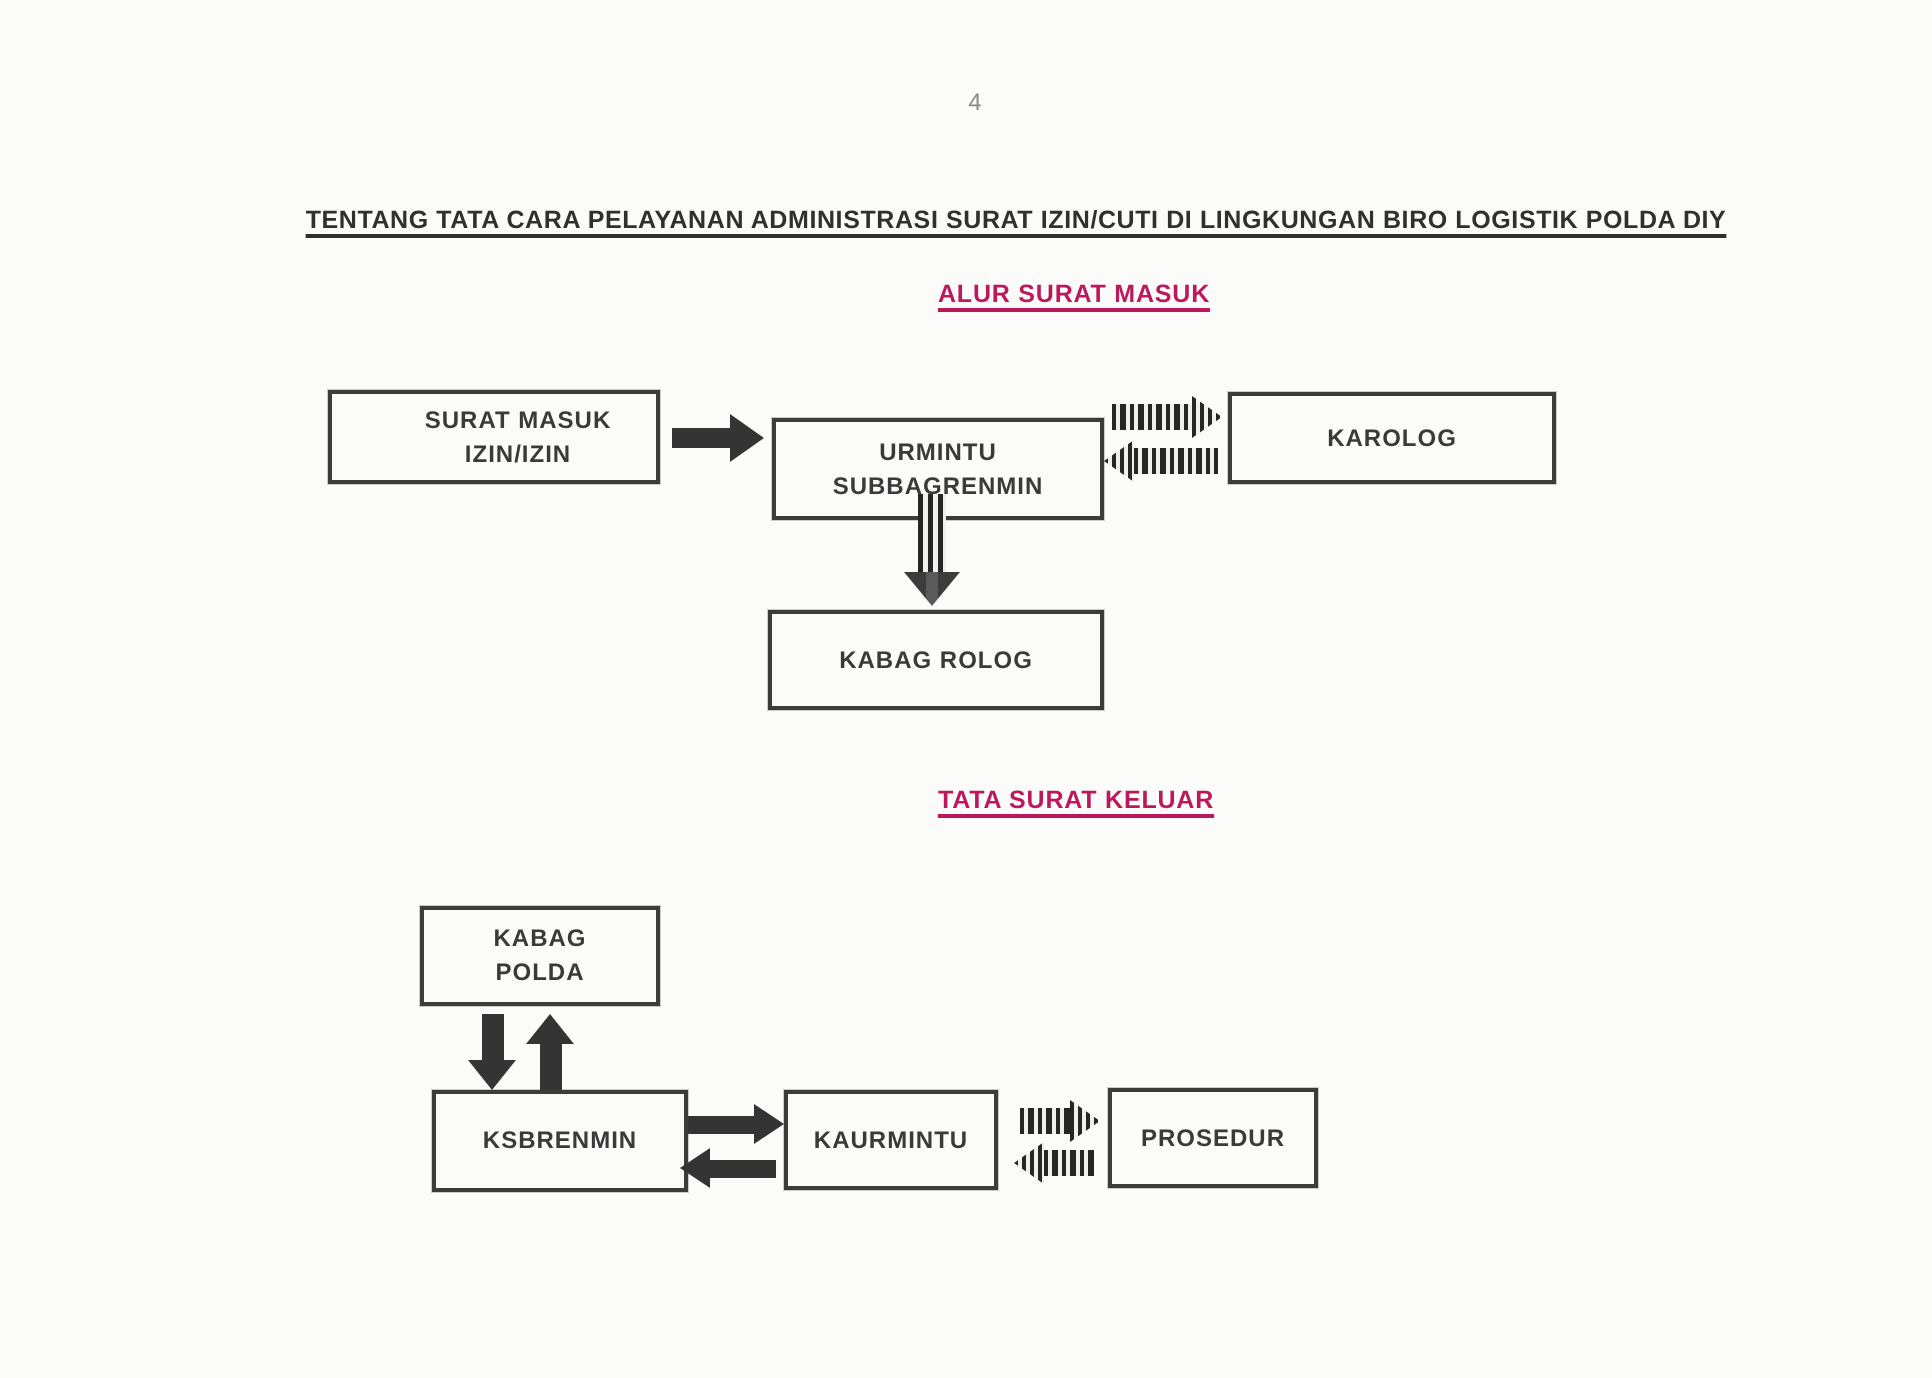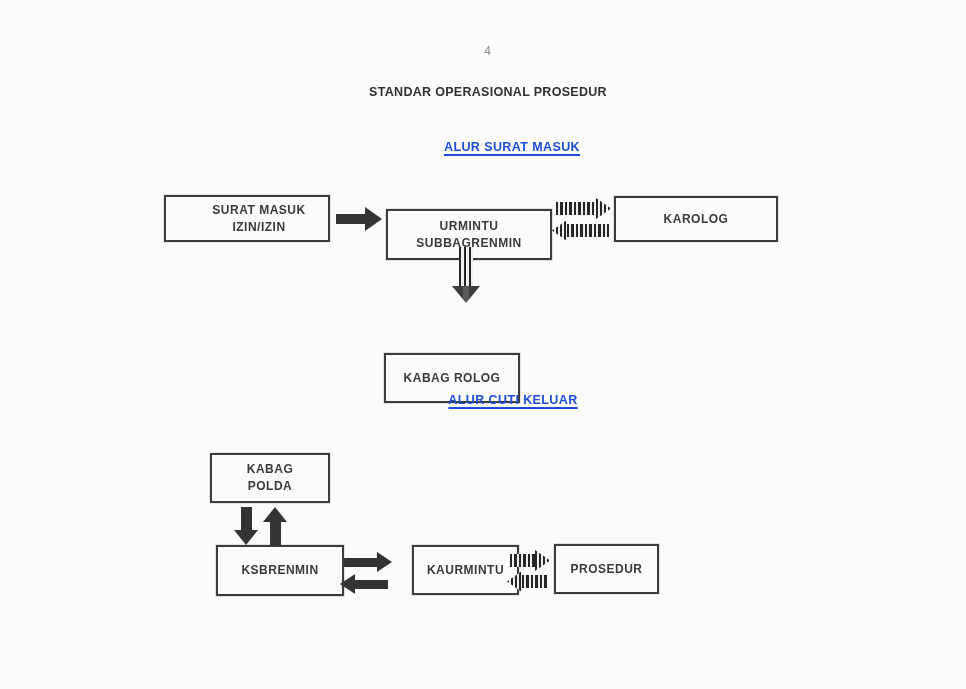--- a/index.html
+++ b/index.html
@@ -25,21 +25,21 @@
   }
   .doc-title{
     font-size:12.5px;font-weight:bold;letter-spacing:.3px;color:#303030;
   }
   .underlined{
     text-decoration:underline;
     text-decoration-thickness:1.8px;
     text-underline-offset:3px;
   }
   .section-heading{
-    font-size:12.5px;font-weight:bold;letter-spacing:.4px;color:#1d4ed8;
+    font-size:12.5px;font-weight:bold;letter-spacing:.4px;color:#be185d;margin-left:25px;
   }
 
   .node{
     position:absolute;
     border:2.6px solid #3c3c3c;
     background:#fbfbfa;
     display:flex;flex-direction:column;
     align-items:center;justify-content:center;
     font-size:12px;font-weight:bold;letter-spacing:.5px;
     line-height:17px;color:#3a3a3a;
@@ -86,21 +86,21 @@
     clip-path:polygon(0 0,100% 0,50% 100%);
   }
 </style>
 </head>
 <body>
 
 <div class="page">
 
   <div class="abs centered page-number" style="left:488px;top:44px;">4</div>
 
-  <div class="abs centered doc-title" style="left:488px;top:85px;">STANDAR OPERASIONAL PROSEDUR</div>
+  <div class="abs centered doc-title underlined" style="left:508px;top:103px;">TENTANG TATA CARA PELAYANAN ADMINISTRASI SURAT IZIN/CUTI DI LINGKUNGAN BIRO LOGISTIK POLDA DIY</div>
 
   <div>
 
     <div class="abs centered section-heading underlined" style="left:512px;top:140px;">ALUR SURAT MASUK</div>
 
     <div class="node" style="left:164px;top:195px;width:166px;height:47px;padding-left:24px;">
       <span>SURAT MASUK</span>
       <span>IZIN/IZIN</span>
     </div>
 
@@ -125,28 +125,28 @@
 
     <div class="node" style="left:614px;top:196px;width:164px;height:46px;">
       <span>KAROLOG</span>
     </div>
 
     <div class="arrow-v" style="left:452px;top:247px;width:28px;height:56px;">
       <div class="stripe-shaft-v"></div>
       <div class="stripe-head-down"></div>
     </div>
 
-    <div class="node" style="left:384px;top:305px;width:136px;height:50px;margin-top:48px;">
+    <div class="node" style="left:384px;top:305px;width:168px;height:50px;">
       <span>KABAG ROLOG</span>
     </div>
   </div>
 
   <div>
 
-    <div class="abs centered section-heading underlined" style="left:513px;top:393px;">ALUR CUTI KELUAR</div>
+    <div class="abs centered section-heading underlined" style="left:513px;top:393px;">TATA SURAT KELUAR</div>
 
     <div class="node" style="left:210px;top:453px;width:120px;height:50px;">
       <span>KABAG</span>
       <span>POLDA</span>
     </div>
 
     <div class="arrow-v" style="left:234px;top:507px;width:24px;height:38px;">
       <div class="shaft-v"></div>
       <div class="head-down"></div>
     </div>
@@ -161,21 +161,21 @@
 
     <div class="arrow-h small" style="left:344px;top:552px;width:48px;height:20px;">
       <div class="shaft-h thin"></div>
       <div class="head-right"></div>
     </div>
     <div class="arrow-h small" style="left:340px;top:574px;width:48px;height:20px;">
       <div class="head-left"></div>
       <div class="shaft-h thin"></div>
     </div>
 
-    <div class="node" style="left:412px;top:545px;width:107px;height:50px;">
+    <div class="node" style="left:392px;top:545px;width:107px;height:50px;">
       <span>KAURMINTU</span>
     </div>
 
     <div class="arrow-h" style="left:510px;top:551px;width:40px;height:19px;">
       <div class="stripe-shaft-h"></div>
       <div class="stripe-head-right"></div>
     </div>
     <div class="arrow-h" style="left:507px;top:572px;width:40px;height:19px;">
       <div class="stripe-head-left"></div>
       <div class="stripe-shaft-h"></div>

